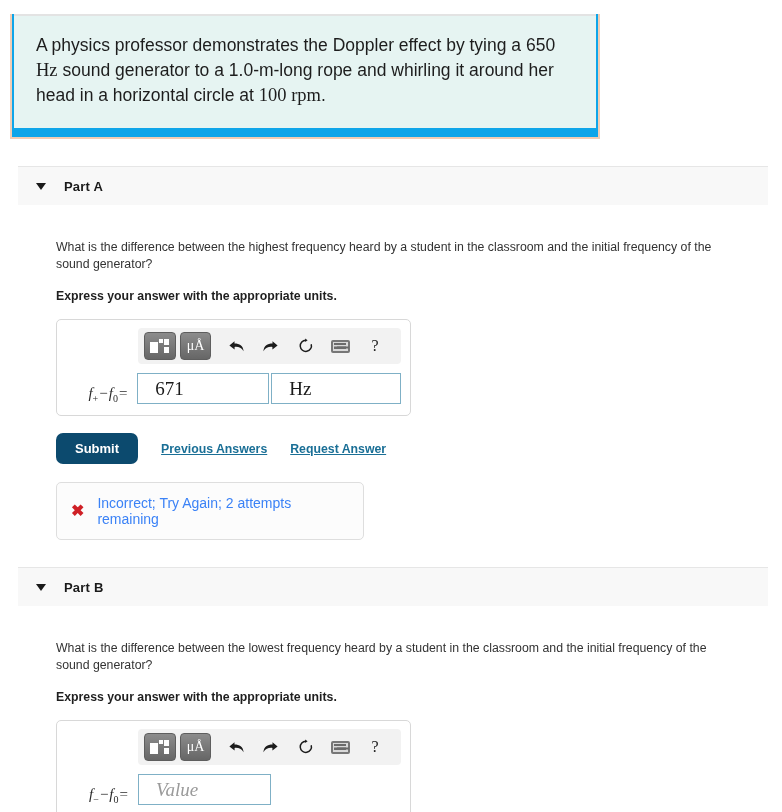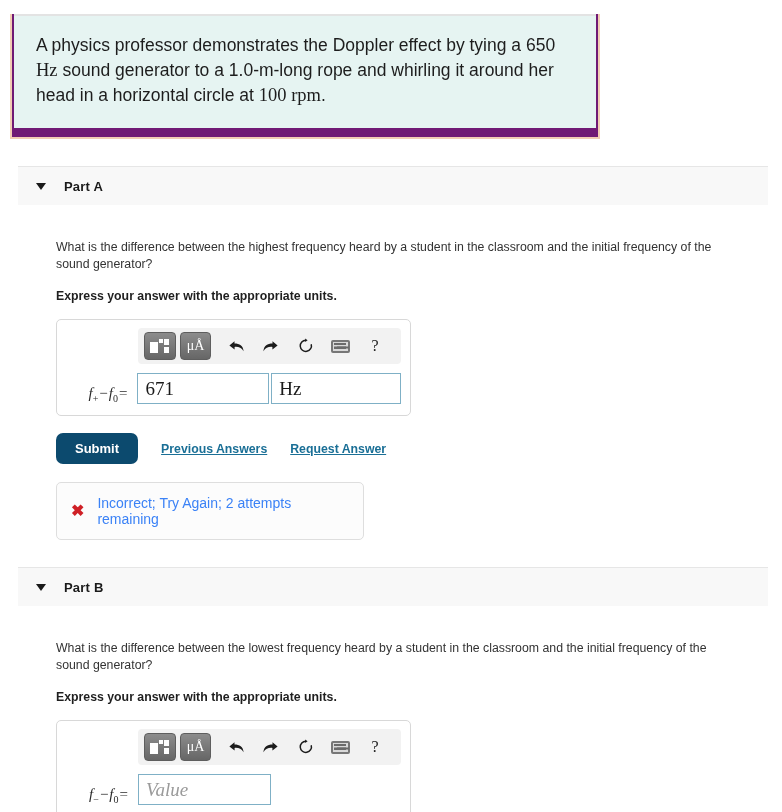--- a/index.html
+++ b/index.html
@@ -16,21 +16,21 @@
     position: relative;
   }
 
   
   .problem-box {
     margin: 14px 0 0 10px;
     width: 590px;
     box-sizing: border-box;
     border: 2px solid #f2cdb4;
     border-top: none;
-    background: #701a75;
+    background: #0ea5e9;
     padding: 0 0 9px 0;
   }
   .problem-box-topline {
     height: 2px;
     background: #e3e3e3;
     margin: 0 2px 0 2px;
   }
   .problem-inner {
     background: #e6f4f2;
     padding: 17px 22px 20px 22px;
@@ -210,21 +210,21 @@
     font-style: normal;
   }
   .answer-label .op { font-style: normal; padding: 0 1px; }
   .field {
     height: 31px;
     border: 1px solid #7fb0c6;
     background: #fff;
     box-sizing: border-box;
     display: flex;
     align-items: center;
-    padding-left: 7px;
+    padding-left: 17px;
     font-family: "Liberation Serif", serif;
     font-size: 19px;
     color: #1a1a1a;
     cursor: text;
   }
   .field.value { width: 133px; }
   .field.units { width: 131px; margin-left: 2px; }
   .field.placeholder {
     color: #9a9a9a;
     font-style: italic;

